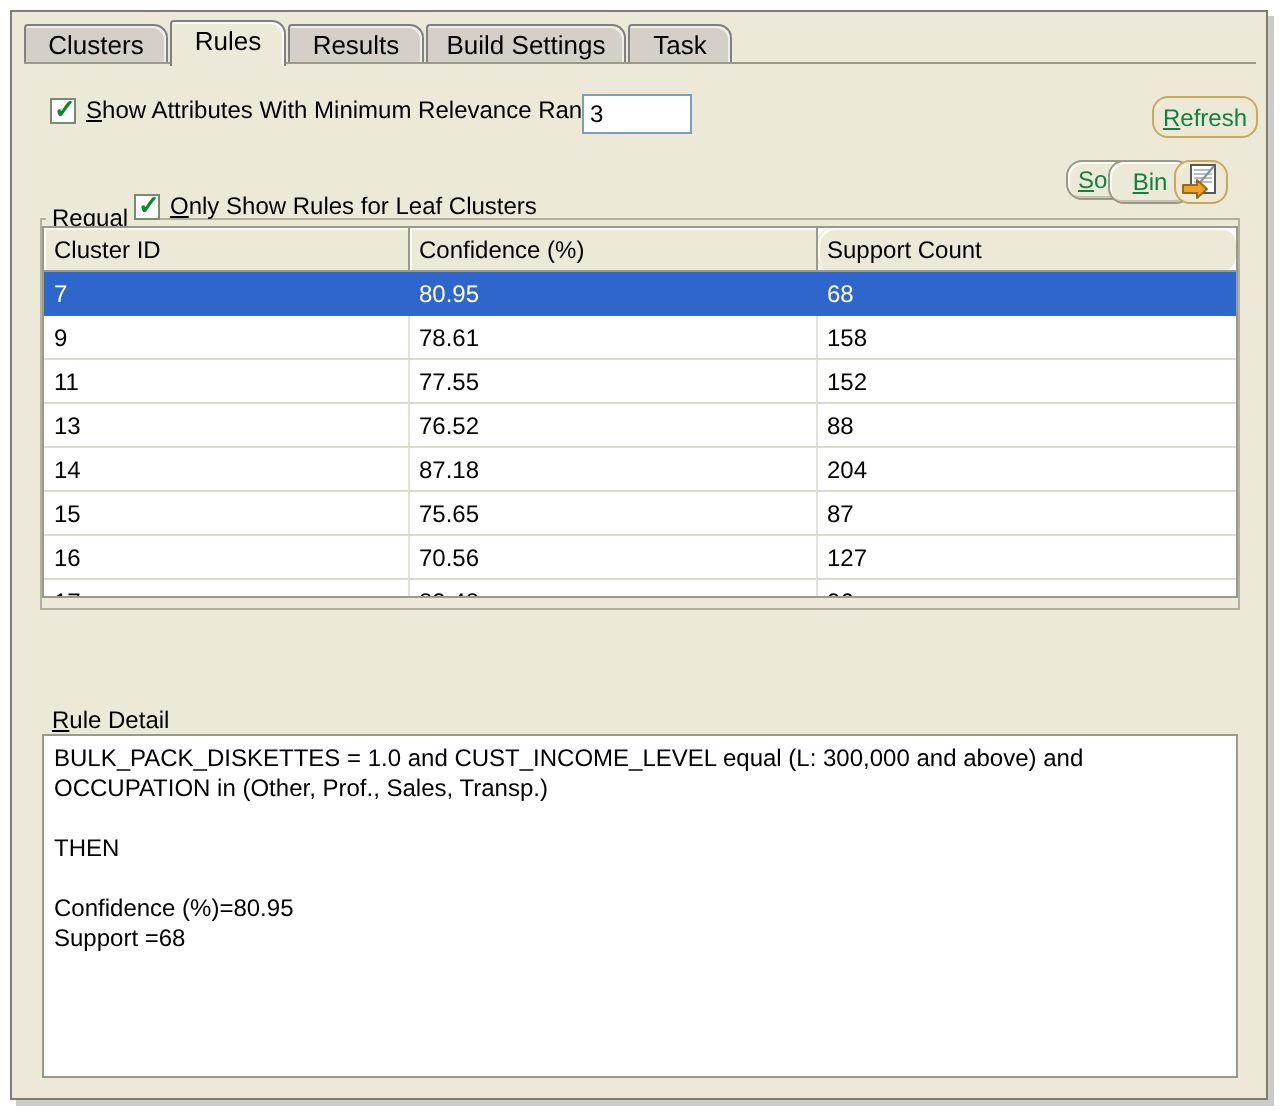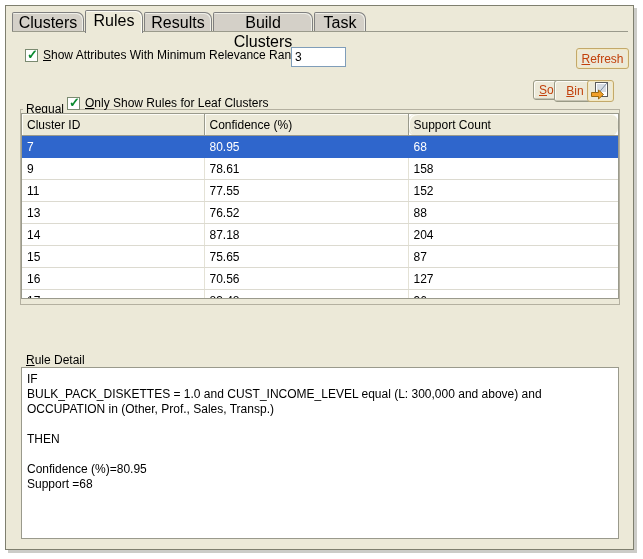--- a/index.html
+++ b/index.html
@@ -53,21 +53,21 @@
     position: absolute;
     top: 2px;
     height: 20px;
     background: #d4d0c8;
     border: 1px solid #808080;
     border-bottom: none;
     box-sizing: border-box;
     line-height: 19px;
     text-align: center;
     color: #000;
-    font-size: 16px;
+    font-size: 13px;
     border-top-left-radius: 2px;
     border-top-right-radius: 7px;
     box-shadow: inset -1px 1px 0 #efefe8;
   }
   .tab.active {
     background: #ece9d8;
     top: 0px;
     height: 23px;
     z-index: 5;
     border-bottom: none;
@@ -119,24 +119,24 @@
   }
 
   
   .btn {
     position: absolute;
     background: #ece9d8;
     border: 1px solid #9a9a86;
     box-sizing: border-box;
     font-family: "Liberation Sans", sans-serif;
     font-size: 12px;
-    color: #c2410c;
+    color: #15803d;
     text-align: center;
     line-height: 18px;
-    border-radius: 3px;
+    border-radius: 8px;
     box-shadow: inset 1px 1px 0 #fdfcf6, inset -1px -1px 0 #c6c3b2;
     cursor: default;
     padding: 0;
   }
   .btn.focus {
     border: 1px solid #c3a96a;
     box-shadow: inset 0 0 0 1px #f3e8c2, inset 1px 1px 0 #fdfcf6;
   }
   .btn.icon-btn {
     padding: 0;
@@ -227,21 +227,21 @@
       <div class="tab" style="left:0px; width:72px;">
         <span>Clusters</span>
       </div>
       <div class="tab active" style="left:73px; width:58px;">
         <span>Rules</span>
       </div>
       <div class="tab" style="left:132px; width:68px;">
         <span>Results</span>
       </div>
       <div class="tab" style="left:201px; width:100px;">
-        <span>Build Clusters</span>
+        <span>Build Settings</span>
       </div>
       <div class="tab" style="left:302px; width:52px;">
         <span>Task</span>
       </div>
     </div>
     <div class="tab-underline"></div>
 
     <div class="cbx" style="left:19px; top:43px;">
       <span class="tick">✓</span>
     </div>
@@ -327,21 +327,20 @@
               <td>83.48</td>
               <td>96</td>
             </tr>
           </tbody>
       </table>
     </div>
 
     <div class="group-title" style="left:17px; top:347px;"><span class="u">R</span><span>ule Detail</span></div>
 
     <div class="detailbox" style="left:15px; top:361px; width:598px; height:172px;">
-      <p>IF</p>
       <p>BULK_PACK_DISKETTES = 1.0 and CUST_INCOME_LEVEL equal (L: 300,000 and above) and OCCUPATION in (Other, Prof., Sales, Transp.)</p>
       <p class="blank">&nbsp;</p>
       <p>THEN</p>
       <p class="blank">&nbsp;</p>
       <p>Confidence (%)=80.95</p>
       <p>Support =68</p>
     </div>
 
   </div>
 </div>

